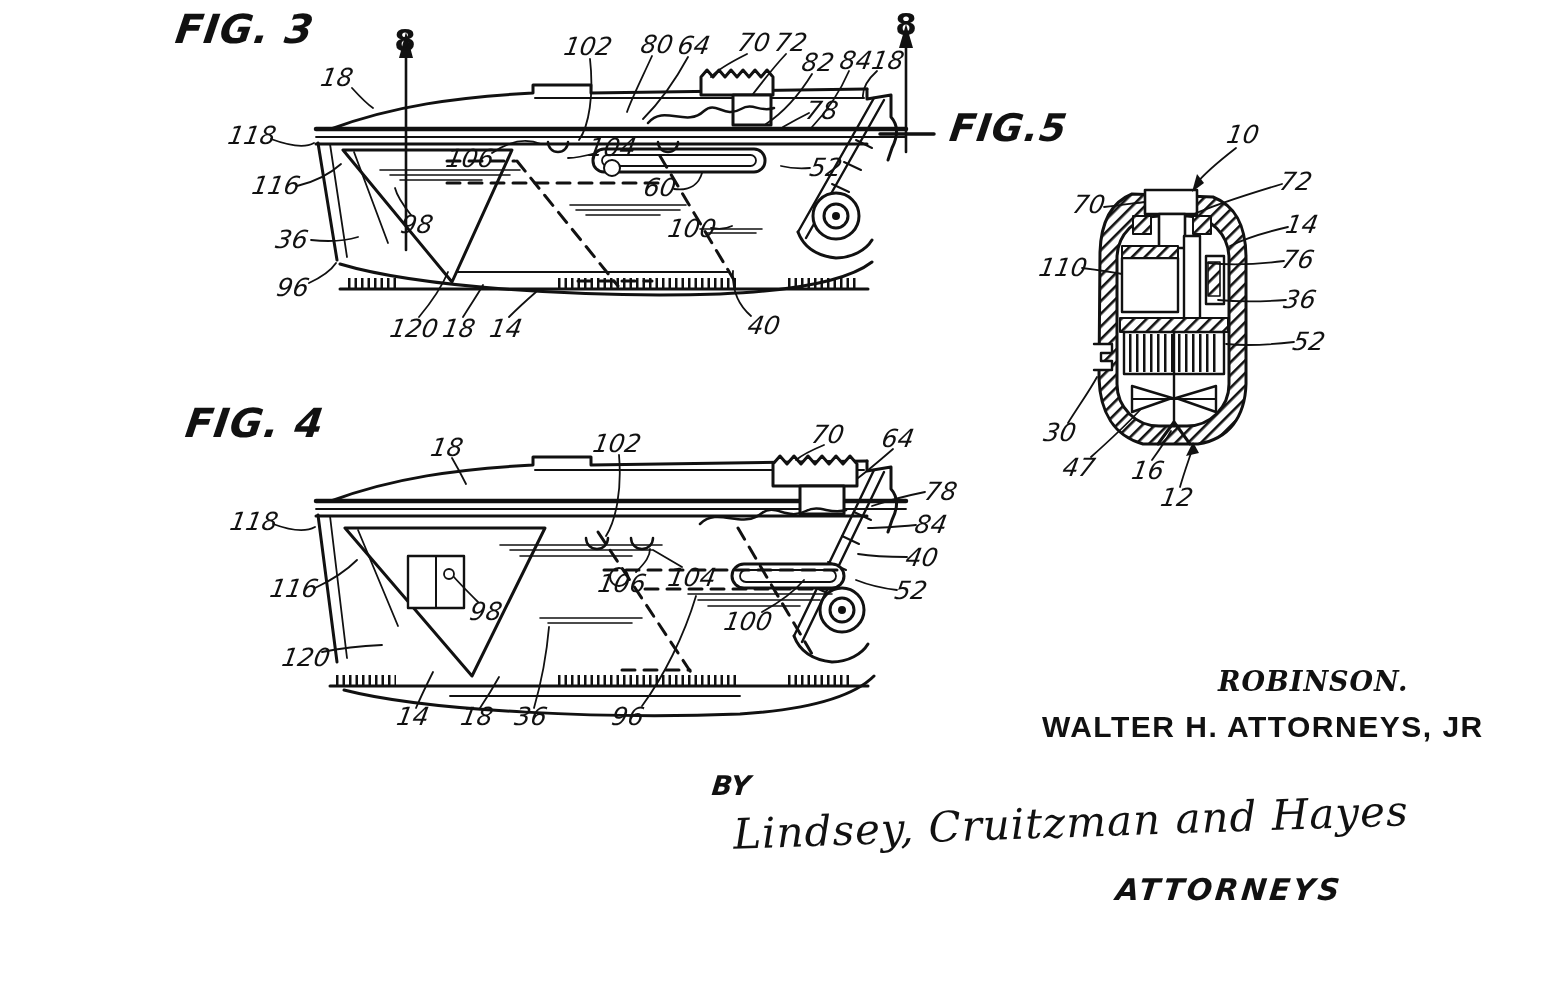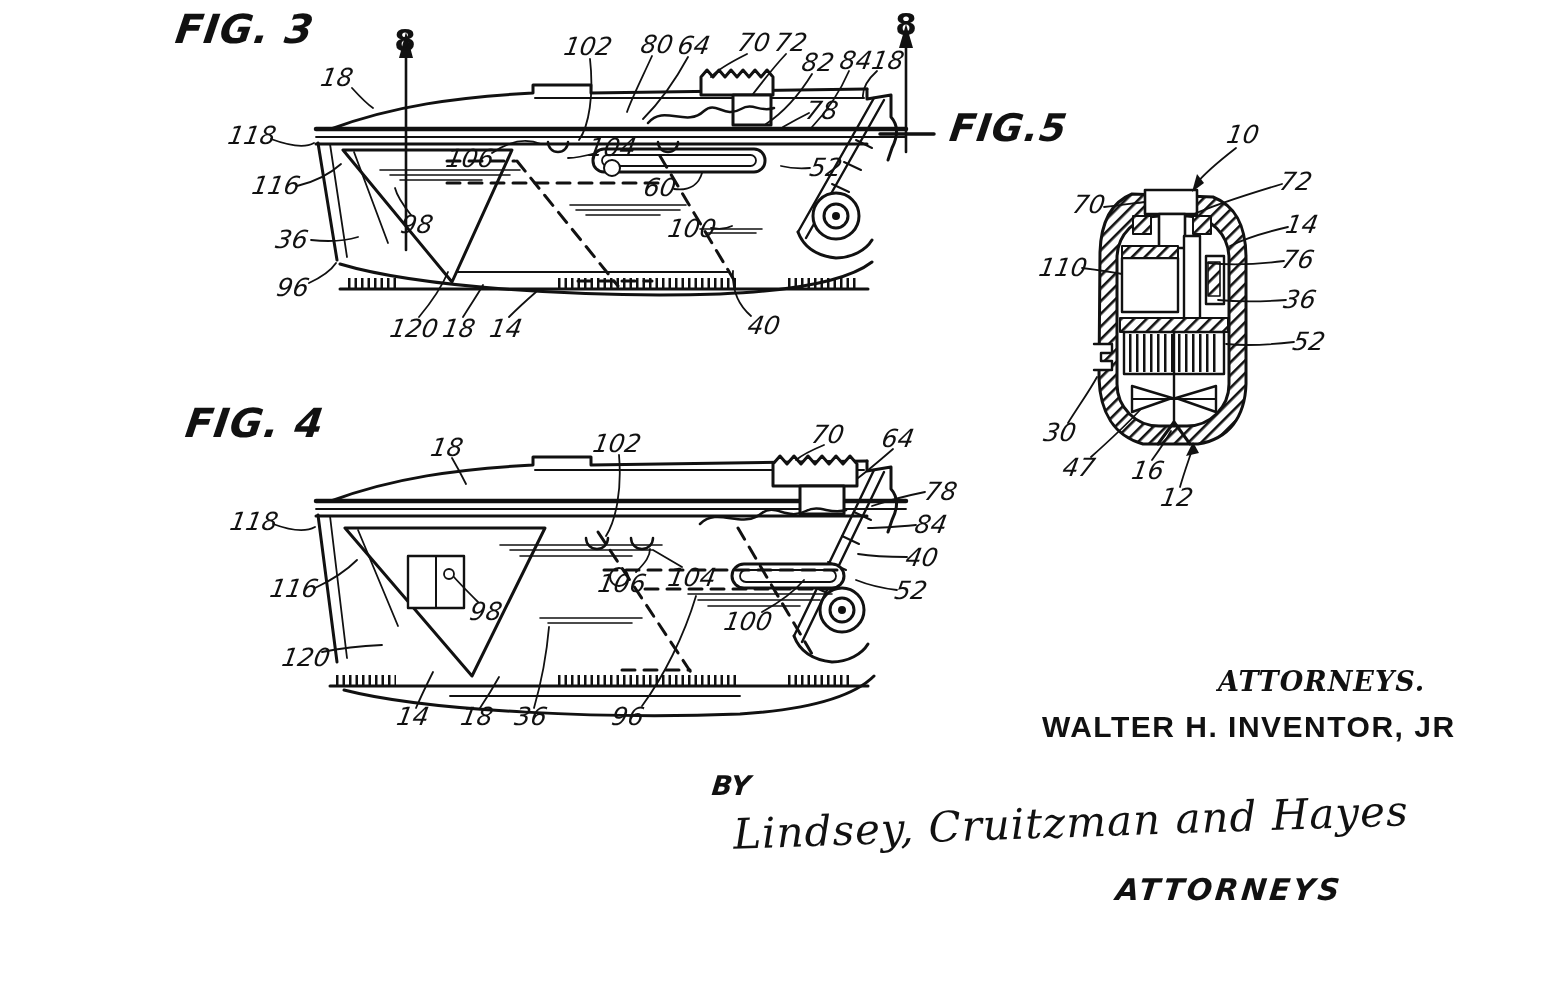--- a/index.html
+++ b/index.html
@@ -307,18 +307,18 @@
       <span class="ref-label" style="left: 1298px; top: 259px;">76</span>
       <span class="ref-label" style="left: 1063px; top: 267px;">110</span>
       <span class="ref-label" style="left: 1300px; top: 299px;">36</span>
       <span class="ref-label" style="left: 1309px; top: 341px;">52</span>
       <span class="ref-label" style="left: 1060px; top: 432px;">30</span>
       <span class="ref-label" style="left: 1079px; top: 467px;">47</span>
       <span class="ref-label" style="left: 1148px; top: 470px;">16</span>
       <span class="ref-label" style="left: 1177px; top: 497px;">12</span>
     </div>
 
-  <span id="inventor-heading" class="credit">ATTORNEYS.</span>
-  <span id="inventor-name" class="credit">WALTER H. INVENTOR, JR</span>
+  <span id="inventor-heading" class="credit">ROBINSON.</span>
+  <span id="inventor-name" class="credit">WALTER H. ATTORNEYS, JR</span>
   <span id="by-label" class="credit">BY</span>
   <span id="signature" class="credit">Lindsey, Cruitzman and Hayes</span>
   <span id="attorneys-label" class="credit">ATTORNEYS</span>
 </div>
 
 </body></html>

